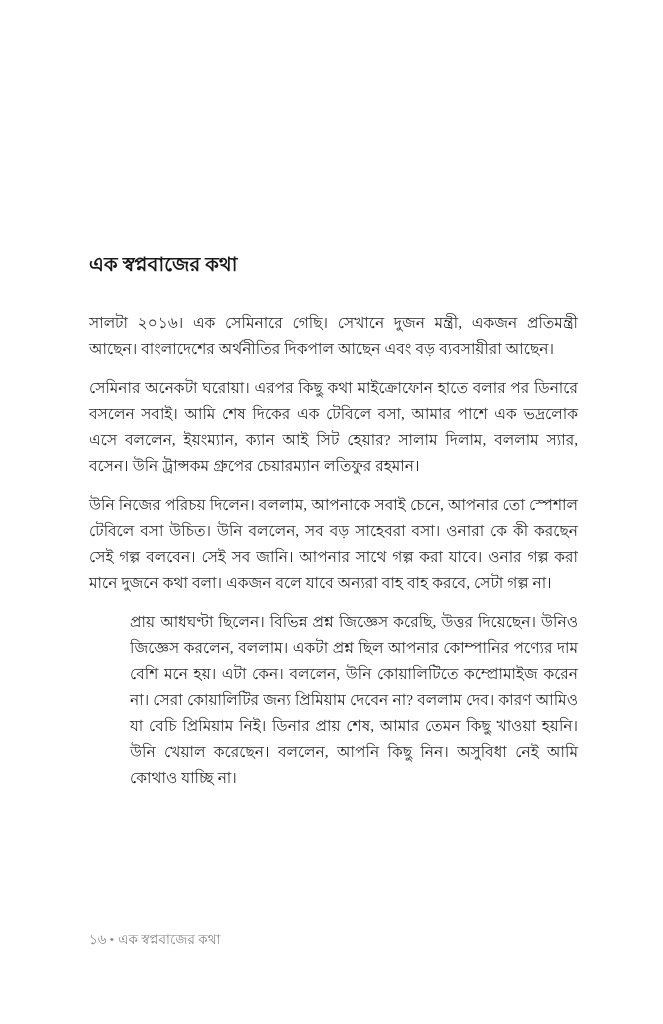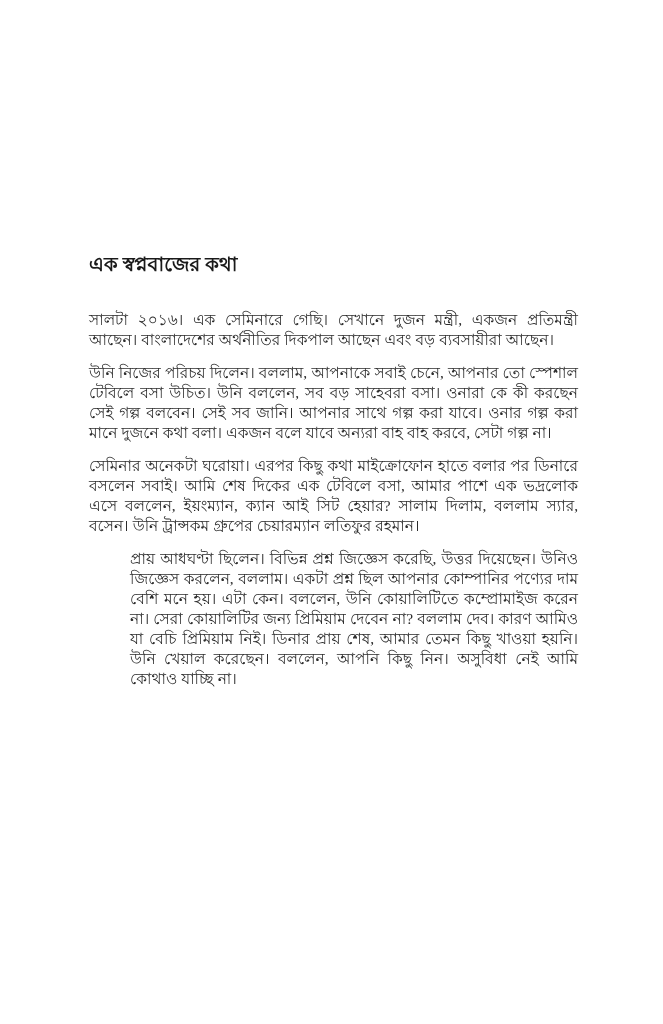--- a/index.html
+++ b/index.html
@@ -29,21 +29,21 @@
     font-size: 19.5px;
     font-weight: bold;
     color: #1a1a1a;
     letter-spacing: 0.1px;
     line-height: 1.35;
     margin: 0 0 32px 0;
     text-align: left;
   }
   .para {
     font-size: 15.4px;
-    line-height: 20px;
+    line-height: 26px;
     text-align: justify;
     text-justify: inter-word;
     color: #2b2b2b;
     margin: 0 0 13px 0;
     word-spacing: 0.2px;
   }
   .para:last-child {
     margin-bottom: 0;
     margin-left: 41px;
   }
@@ -74,22 +74,25 @@
 <body>
 
 <div class="page">
 
   <div class="content">
 
     <h1 class="chapter-title">এক স্বপ্নবাজের কথা</h1>
 
     <p class="para">সালটা ২০১৬। এক সেমিনারে গেছি। সেখানে দুজন মন্ত্রী, একজন প্রতিমন্ত্রী আছেন। বাংলাদেশের অর্থনীতির দিকপাল আছেন এবং বড় ব্যবসায়ীরা আছেন।</p>
 
+    <p class="para">সেমিনার অনেকটা ঘরোয়া। এরপর কিছু কথা মাইক্রোফোন হাতে বলার পর ডিনারে বসলেন সবাই। আমি শেষ দিকের এক টেবিলে বসা, আমার পাশে এক ভদ্রলোক এসে বললেন, ইয়ংম্যান, ক্যান আই সিট হেয়ার? সালাম দিলাম, বললাম স্যার, বসেন। উনি ট্রান্সকম গ্রুপের চেয়ারম্যান লতিফুর রহমান।</p>
+
     <p class="para">উনি নিজের পরিচয় দিলেন। বললাম, আপনাকে সবাই চেনে, আপনার তো স্পেশাল টেবিলে বসা উচিত। উনি বললেন, সব বড় সাহেবরা বসা। ওনারা কে কী করছেন সেই গল্প বলবেন। সেই সব জানি। আপনার সাথে গল্প করা যাবে। ওনার গল্প করা মানে দুজনে কথা বলা। একজন বলে যাবে অন্যরা বাহ বাহ করবে, সেটা গল্প না।</p>
-
-    <p class="para">সেমিনার অনেকটা ঘরোয়া। এরপর কিছু কথা মাইক্রোফোন হাতে বলার পর ডিনারে বসলেন সবাই। আমি শেষ দিকের এক টেবিলে বসা, আমার পাশে এক ভদ্রলোক এসে বললেন, ইয়ংম্যান, ক্যান আই সিট হেয়ার? সালাম দিলাম, বললাম স্যার, বসেন। উনি ট্রান্সকম গ্রুপের চেয়ারম্যান লতিফুর রহমান।</p>
 
     <p class="para">প্রায় আধঘণ্টা ছিলেন। বিভিন্ন প্রশ্ন জিজ্ঞেস করেছি, উত্তর দিয়েছেন। উনিও জিজ্ঞেস করলেন, বললাম। একটা প্রশ্ন ছিল আপনার কোম্পানির পণ্যের দাম বেশি মনে হয়। এটা কেন। বললেন, উনি কোয়ালিটিতে কম্প্রোমাইজ করেন না। সেরা কোয়ালিটির জন্য প্রিমিয়াম দেবেন না? বললাম দেব। কারণ আমিও যা বেচি প্রিমিয়াম নিই। ডিনার প্রায় শেষ, আমার তেমন কিছু খাওয়া হয়নি। উনি খেয়াল করেছেন। বললেন, আপনি কিছু নিন। অসুবিধা নেই আমি কোথাও যাচ্ছি না।</p>
 
   </div>
 
+  <div class="footer">
+    <span class="page-num">১৬</span><span class="dot">•</span><span class="run-title">এক স্বপ্নবাজের কথা</span>
+  </div>
 
 </div>
 
 </body></html>

